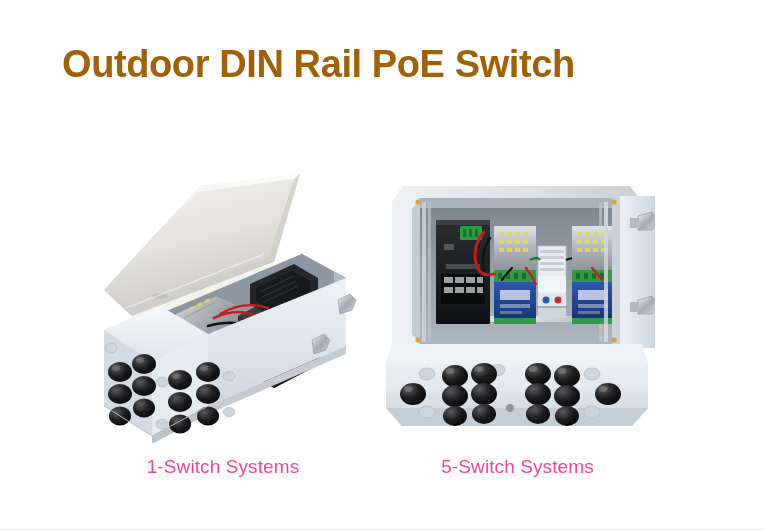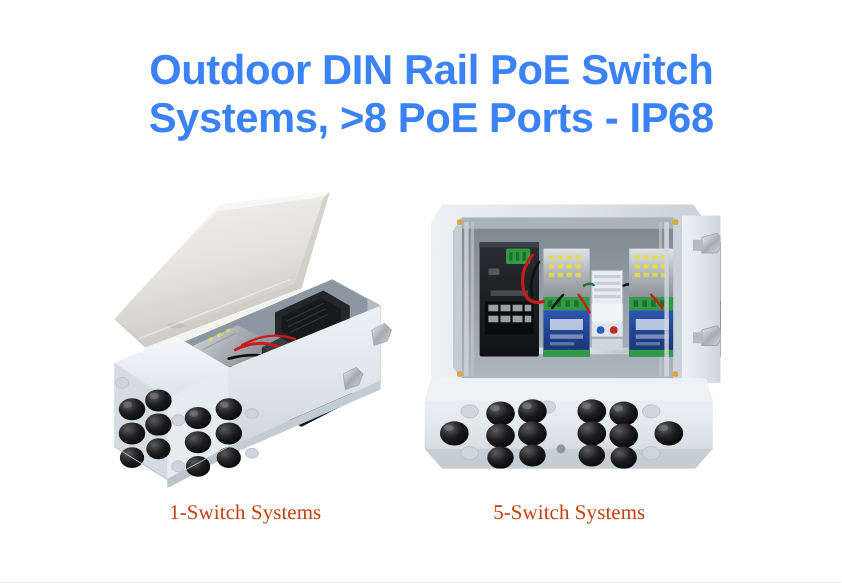--- a/index.html
+++ b/index.html
@@ -22,23 +22,22 @@
     left: 62px;
     top: 42px;
     width: 660px;
   }
   .title-line {
     font-family: "Liberation Sans", sans-serif;
     font-weight: bold;
     font-size: 38px;
     line-height: 44px;
     letter-spacing: -0.4px;
-    color: #3b82f6;
+    color: #a16207;
     white-space: nowrap;
-    text-align: center;
   }
   #products {
     position: absolute;
     left: 0;
     top: 168px;
     width: 765px;
     height: 320px;
   }
   .product {
     position: absolute;
@@ -48,35 +47,34 @@
   #product-right { left: 380px; width: 275px; }
   .product-figure {
     display: block;
     width: 100%;
   }
   .caption {
     position: absolute;
     width: 100%;
     text-align: center;
     top: 288px;
-    font-family: Liberation Serif, serif;
+    font-family: Liberation Sans, sans-serif;
     font-size: 19px;
     font-weight: normal;
-    color: #c2410c;
+    color: #ec4899;
     letter-spacing: 0.1px;
   }
 </style>
 </head>
 <body>
 
 <div id="page">
 
   <div id="title-block">
     <div class="title-line">Outdoor DIN Rail PoE Switch</div>
-    <div class="title-line">Systems, &gt;8 PoE Ports - IP68</div>
   </div>
 
   <div id="products">
 
     <div class="product" id="product-left">
       <svg class="product-figure" viewBox="0 0 270 275" aria-hidden="true">
         <defs>
           <linearGradient id="lidTop" x1="0" y1="0" x2="0.35" y2="1">
             <stop offset="0" stop-color="#f3f2ef"></stop>
             <stop offset="0.55" stop-color="#e4e3de"></stop>

